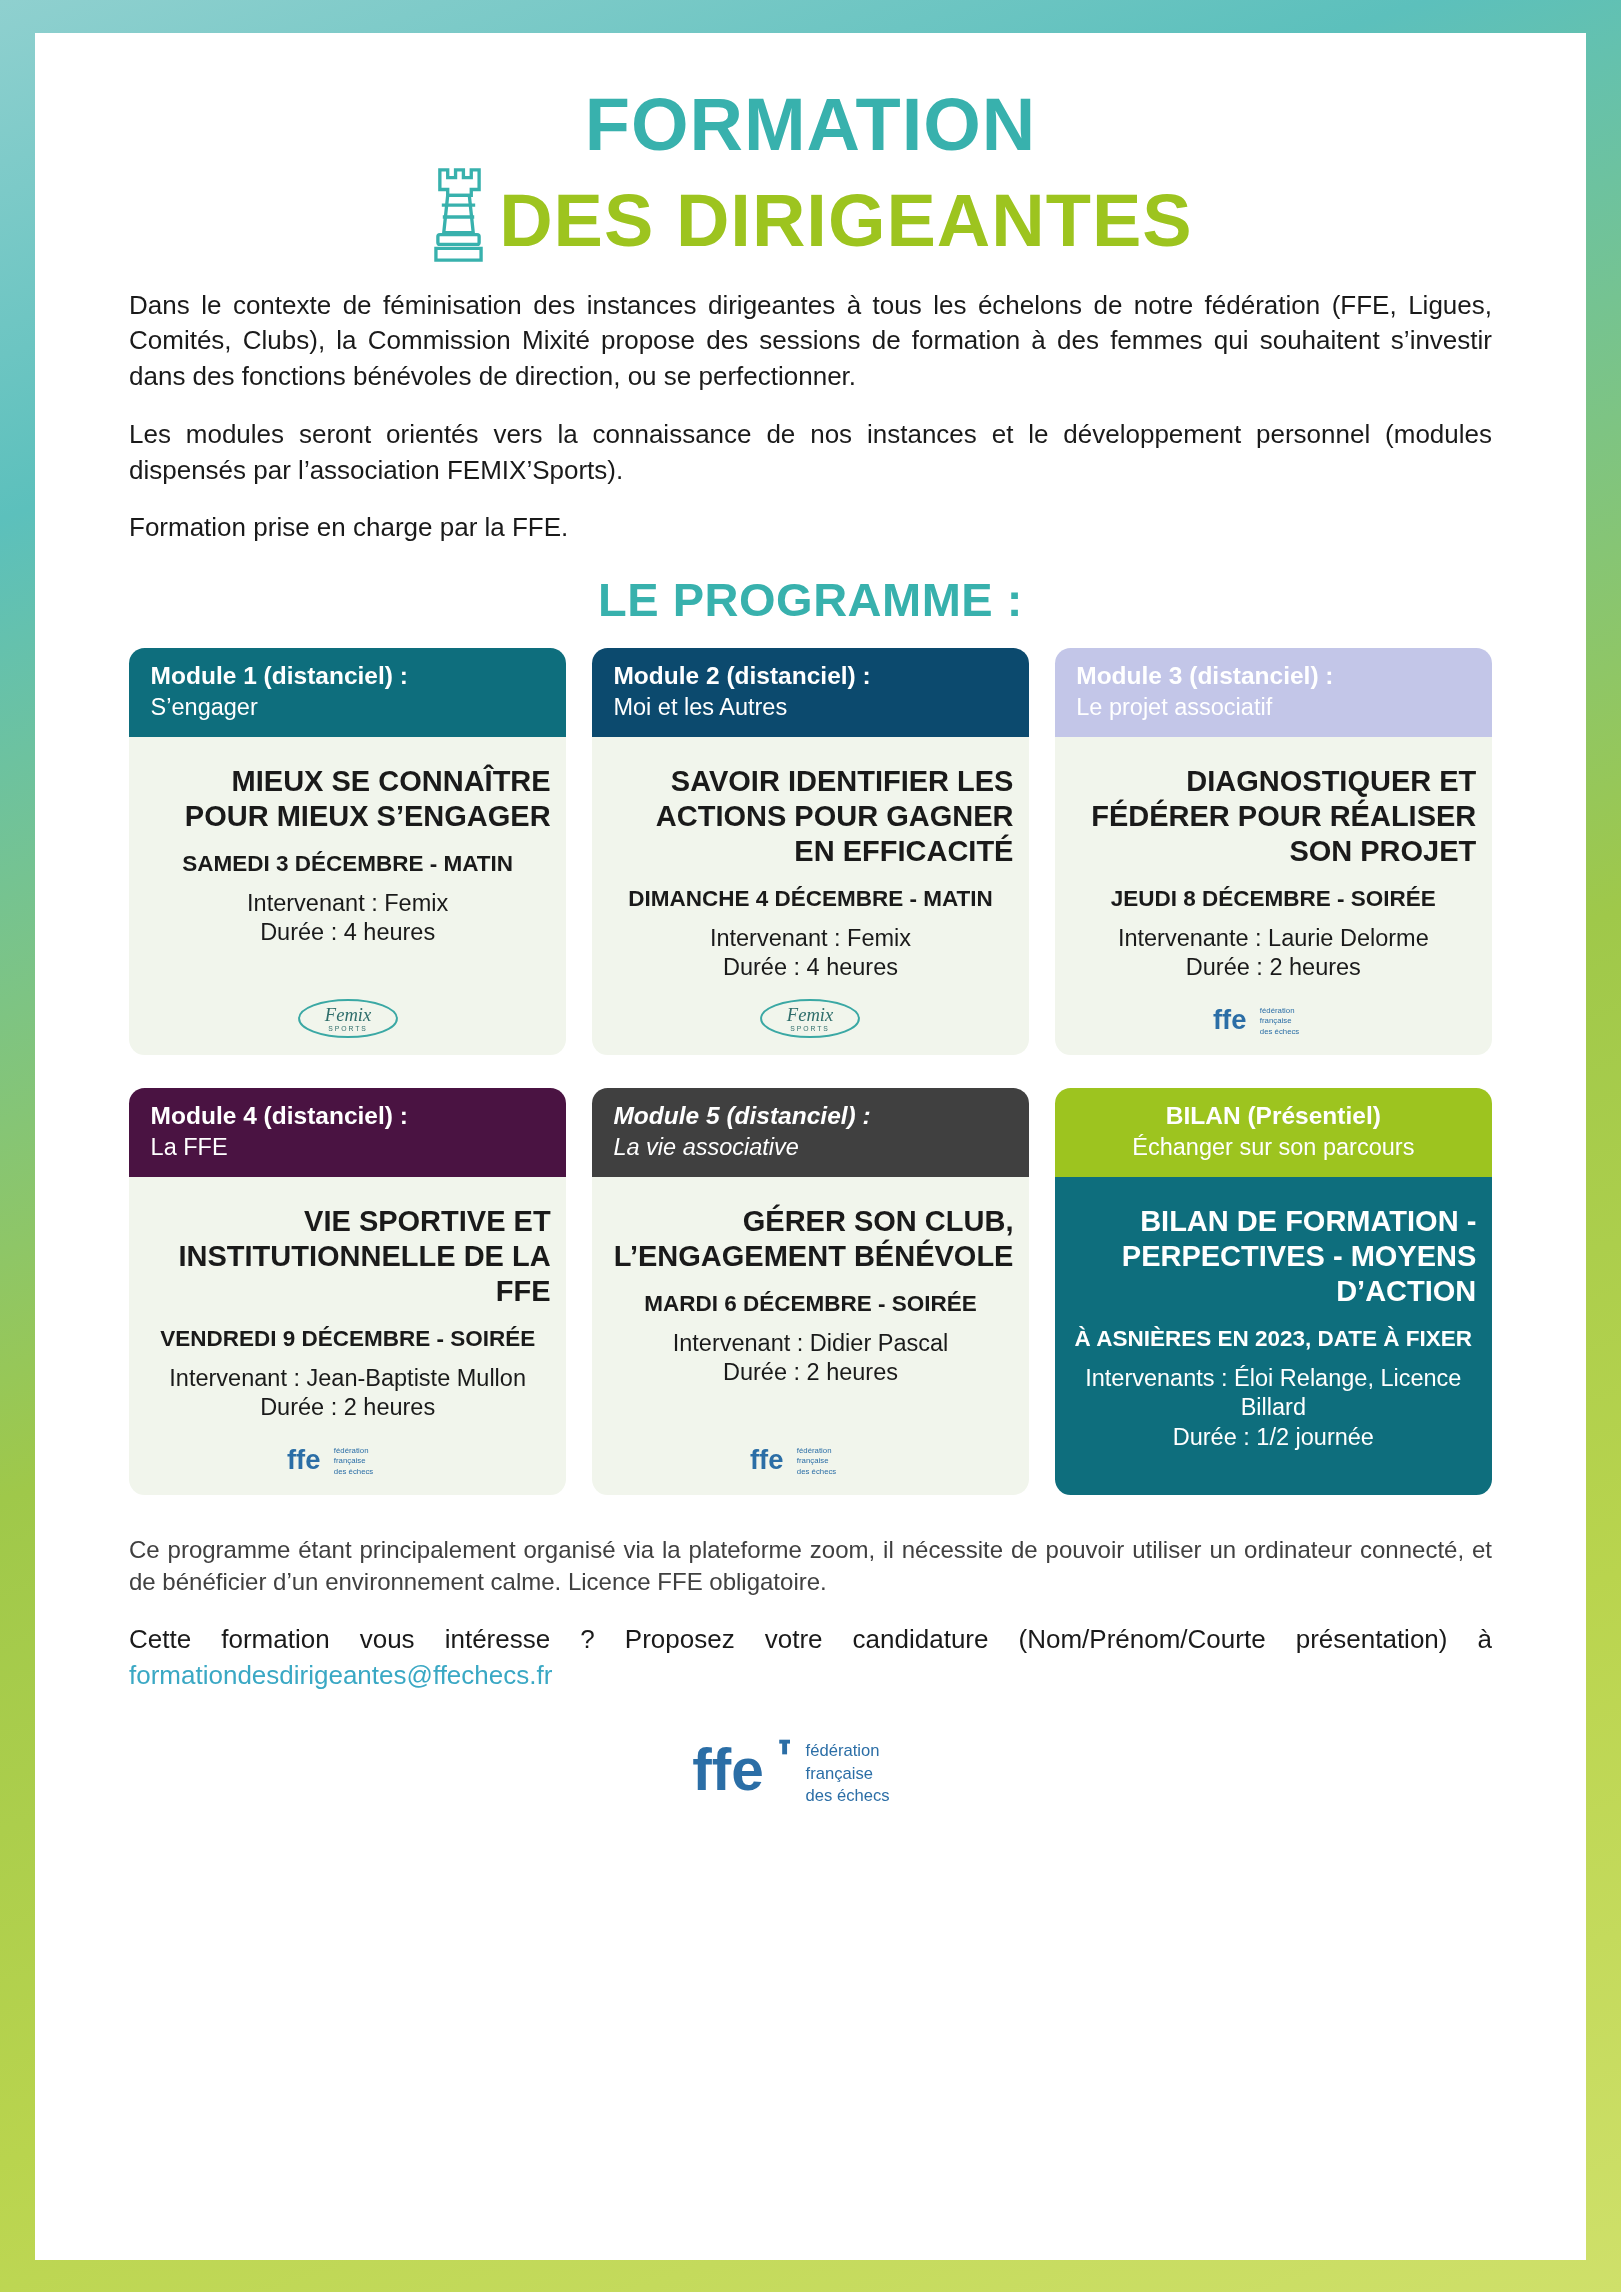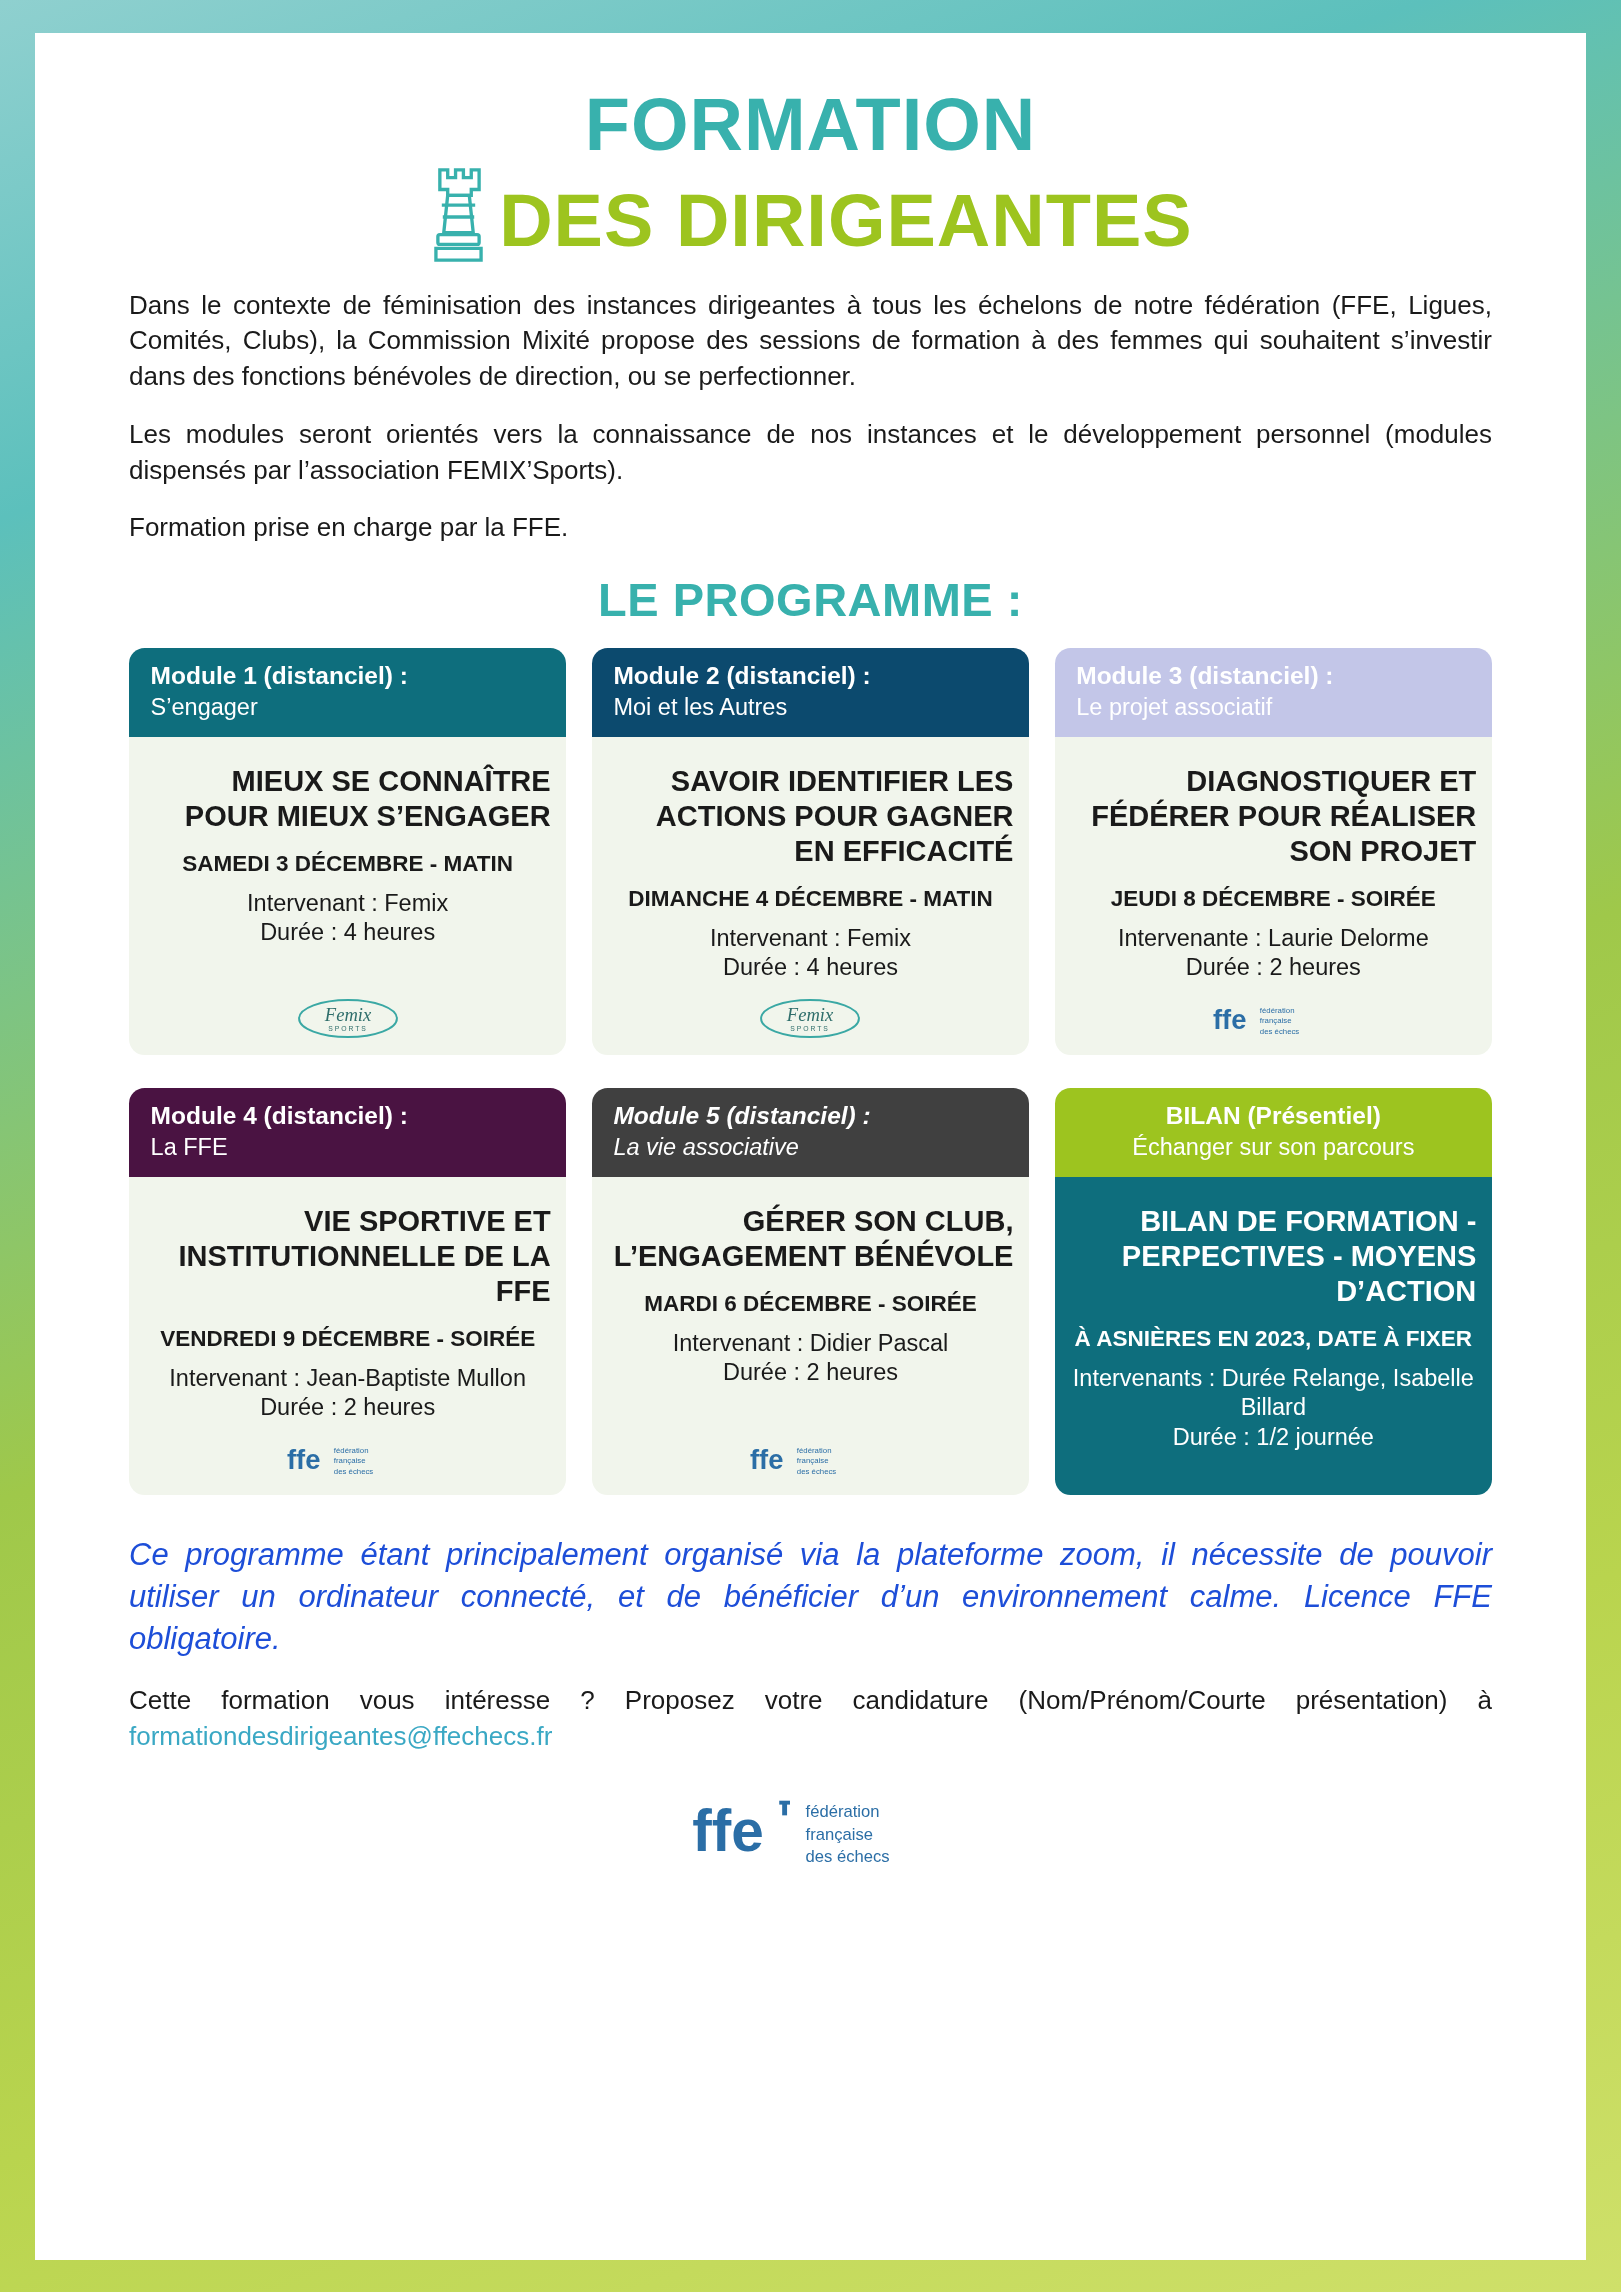--- a/index.html
+++ b/index.html
@@ -170,24 +170,23 @@
   .ffe-logo-small {
     width: 125px;
     height: 43px;
   }
 
   
   .footer {
     margin-top: 39px;
   }
   .footer .note {
-    font-size: 31px;
-    font-style: italic;
+    font-size: 24px;
     line-height: 1.35;
-    color: #1d4ed8;
+    color: #404040;
     text-align: justify;
     margin: 0 0 23.5px 0;
   }
   .footer .contact {
     font-size: 26px;
     line-height: 1.38;
     color: #1a1a1a;
     text-align: justify;
     margin: 0;
   }
@@ -352,21 +351,21 @@
       </div>
 
       <div class="card">
         <div class="card-header center" style="background:#9dc41f;">
           <div class="h-title">BILAN (Présentiel)</div>
           <div class="h-sub">Échanger sur son parcours</div>
         </div>
         <div class="card-body dark">
           <div class="body-title">BILAN DE FORMATION - PERPECTIVES - MOYENS D’ACTION</div>
           <div class="body-date">À ASNIÈRES EN 2023, DATE À FIXER</div>
-          <div class="body-speaker">Intervenants : Durée Relange, Isabelle Billard</div>
+          <div class="body-speaker">Intervenants : Éloi Relange, Licence Billard</div>
           <div class="body-duration">Durée : 1/2 journée</div>
         </div>
       </div>
 
     </div>
 
     <div class="footer">
       <p class="note">Ce programme  étant principalement organisé via la plateforme zoom, il nécessite de pouvoir utiliser un ordinateur connecté, et de bénéficier d’un environnement calme. Licence FFE obligatoire.</p>
       <p class="contact">
         <span>Cette formation vous intéresse ? Proposez votre candidature (Nom/Prénom/Courte présentation) à </span><a class="mail" href="#">formationdesdirigeantes@ffechecs.fr</a>

